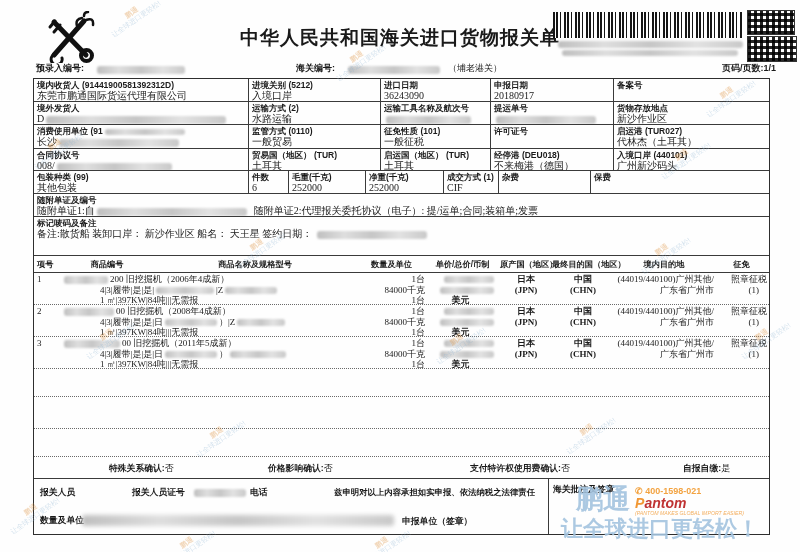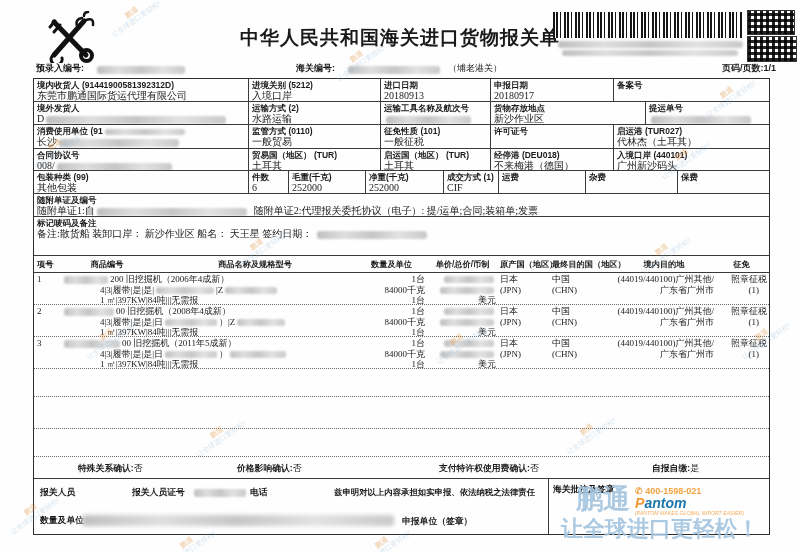--- a/index.html
+++ b/index.html
@@ -35,42 +35,42 @@
   .goods{position:relative;height:200px;border-bottom:none;}
   .ghead{display:flex;height:16px;border-bottom:1px solid #3a3a3a;align-items:center;}
   .gh{font-family:"Liberation Sans",sans-serif;font-weight:bold;font-size:8.2px;text-align:center;box-sizing:border-box;white-space:nowrap;overflow:visible;}
   .gitem{display:flex;height:32px;border-bottom:1px dotted #6a6a6a;font-size:9px;line-height:10.5px;box-sizing:border-box;padding-top:1px;}
   .gcol{box-sizing:border-box;overflow:hidden;}
   .gempty{border-bottom:1px dotted #6a6a6a;box-sizing:border-box;}
   .indent{padding-left:38px;}
   
   .flags{position:relative;height:21px;border-top:1px dotted #6a6a6a;border-bottom:1px solid #3a3a3a;}
   .flag{position:absolute;top:5px;font-size:9px;}
-  .flag b{font-family:"Liberation Sans",sans-serif;font-size:8.8px;}
+  .flag b{font-family:"Liberation Sans",sans-serif;font-size:8.8px;margin-left:31px;}
   .bmain{display:flex;height:55px;border-bottom:none;}
   .bleft{position:relative;width:515px;border-right:1px solid #3a3a3a;box-sizing:border-box;}
   .bright{position:relative;width:220px;box-sizing:border-box;}
   .btext{position:absolute;font-family:"Liberation Sans",sans-serif;font-weight:bold;font-size:8.8px;white-space:nowrap;}
   
   .pantom{position:absolute;right:2px;top:7px;width:214px;opacity:.9;}
   .p-row1{display:flex;justify-content:center;align-items:flex-start;gap:5px;}
   .p-cn{font-weight:bold;font-size:27px;line-height:26px;color:#a4c4df;font-family:"Liberation Sans",sans-serif;}
   .p-right{text-align:left;}
   .p-phone{color:#f29a2e;font-size:9px;font-weight:bold;font-family:"Liberation Sans",sans-serif;line-height:10px;}
-  .p-en{color:#0369a1;font-weight:bold;font-size:14px;line-height:14px;font-style:italic;font-family:"Liberation Sans",sans-serif;}
+  .p-en{color:#b91c1c;font-weight:bold;font-size:14px;line-height:14px;font-style:italic;font-family:"Liberation Sans",sans-serif;}
   .p-en::first-letter{color:#f08c1e;}
   .p-tag{color:#f2a64e;font-size:5.2px;font-style:italic;line-height:6px;font-family:"Liberation Sans",sans-serif;}
   .p-slogan{margin-top:2px;text-align:center;font-weight:bold;font-size:22px;color:#a4c4df;font-family:"Liberation Sans",sans-serif;line-height:22px;}
   
   .wm{position:absolute;transform:rotate(-35deg);opacity:.38;pointer-events:none;z-index:6;
       font-size:7px;line-height:1.15;text-align:center;font-family:"Liberation Sans",sans-serif;white-space:nowrap;}
   .wm1{display:block;color:#df9a4e;font-weight:bold;}
   .wm2{display:block;color:#8fb4d2;}
   .ar{text-align:right;}
-  .ac{}
+  .ac{text-align:center;font-weight:bold;}
 </style>
 </head>
 <body>
 
 <div class="page">
 
   <div class="wm" style="left:105px;top:8px">
       <span class="wm1">鹏通</span>
       <span class="wm2">让全球进口更轻松!</span>
     </div>
@@ -165,21 +165,21 @@
       <div class="cell" style="width:215px">
         <div class="lbl"><span>境内收货人</span> <span>(91441900581392312D)</span></div>
         <div class="val">东莞市鹏通国际货运代理有限公司</div>
       </div>
       <div class="cell" style="width:132px">
         <div class="lbl"><span>进境关别</span> <span>(5212)</span></div>
         <div class="val">入境口岸</div>
       </div>
       <div class="cell" style="width:110px">
         <div class="lbl">进口日期</div>
-        <div class="val">20180913</div>
+        <div class="val">36243090</div>
       </div>
       <div class="cell" style="width:123px">
         <div class="lbl">申报日期</div>
         <div class="val">20180917</div>
       </div>
       <div class="cell" style="width:155px">
         <div class="lbl">备案号</div>
         <div class="val"></div>
       </div>
     </div>
@@ -190,27 +190,27 @@
         <div class="val"><span>D</span><span class="rd" style="width:180px"></span></div>
       </div>
       <div class="cell" style="width:132px">
         <div class="lbl"><span>运输方式</span> <span>(2)</span></div>
         <div class="val">水路运输</div>
       </div>
       <div class="cell" style="width:110px">
         <div class="lbl">运输工具名称及航次号</div>
         <div class="val"><span class="rd" style="width:85px"></span></div>
       </div>
+      <div class="cell" style="width:123px">
+        <div class="lbl">提运单号</div>
+        <div class="val"><span class="rd" style="width:100px"></span></div>
+      </div>
       <div class="cell" style="width:155px">
         <div class="lbl">货物存放地点</div>
         <div class="val">新沙作业区</div>
-      </div>
-      <div class="cell" style="width:123px">
-        <div class="lbl">提运单号</div>
-        <div class="val"><span class="rd" style="width:100px"></span></div>
       </div>
     </div>
 
     <div class="row" style="height:24px">
       <div class="cell" style="width:215px">
         <div class="lbl"><span>消费使用单位</span> <span>(91</span><span class="rd" style="width:80px;height:6px"></span></div>
         <div class="val"><span>长沙</span><span class="rd" style="width:120px"></span></div>
       </div>
       <div class="cell" style="width:132px">
         <div class="lbl"><span>监管方式</span> <span>(0110)</span></div>
@@ -266,24 +266,20 @@
         <div class="lbl">毛重(千克)</div>
         <div class="val">252000</div>
       </div>
       <div class="cell" style="width:78px">
         <div class="lbl">净重(千克)</div>
         <div class="val">252000</div>
       </div>
       <div class="cell" style="width:55px">
         <div class="lbl"><span>成交方式</span> <span>(1)</span></div>
         <div class="val">CIF</div>
-      </div>
-      <div class="cell" style="width:87px">
-        <div class="lbl">运费</div>
-        <div class="val"></div>
       </div>
       <div class="cell" style="width:92px">
         <div class="lbl">杂费</div>
         <div class="val"></div>
       </div>
       <div class="cell" style="width:91px">
         <div class="lbl">保费</div>
         <div class="val"></div>
       </div>
     </div>

